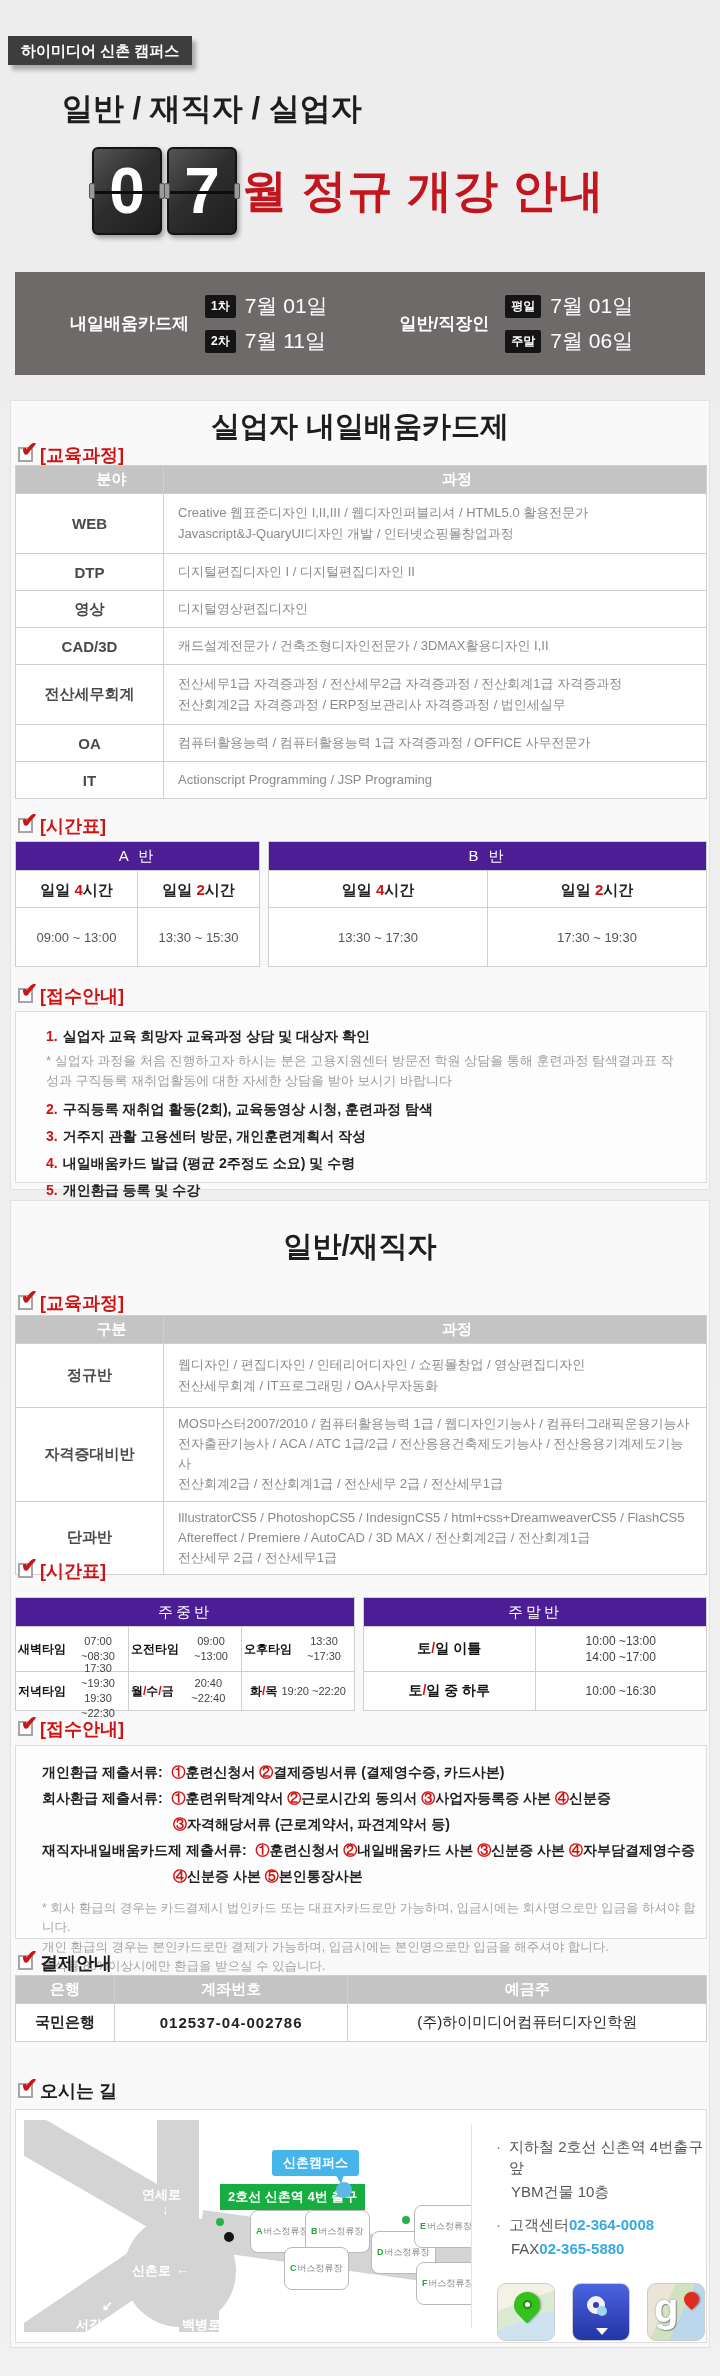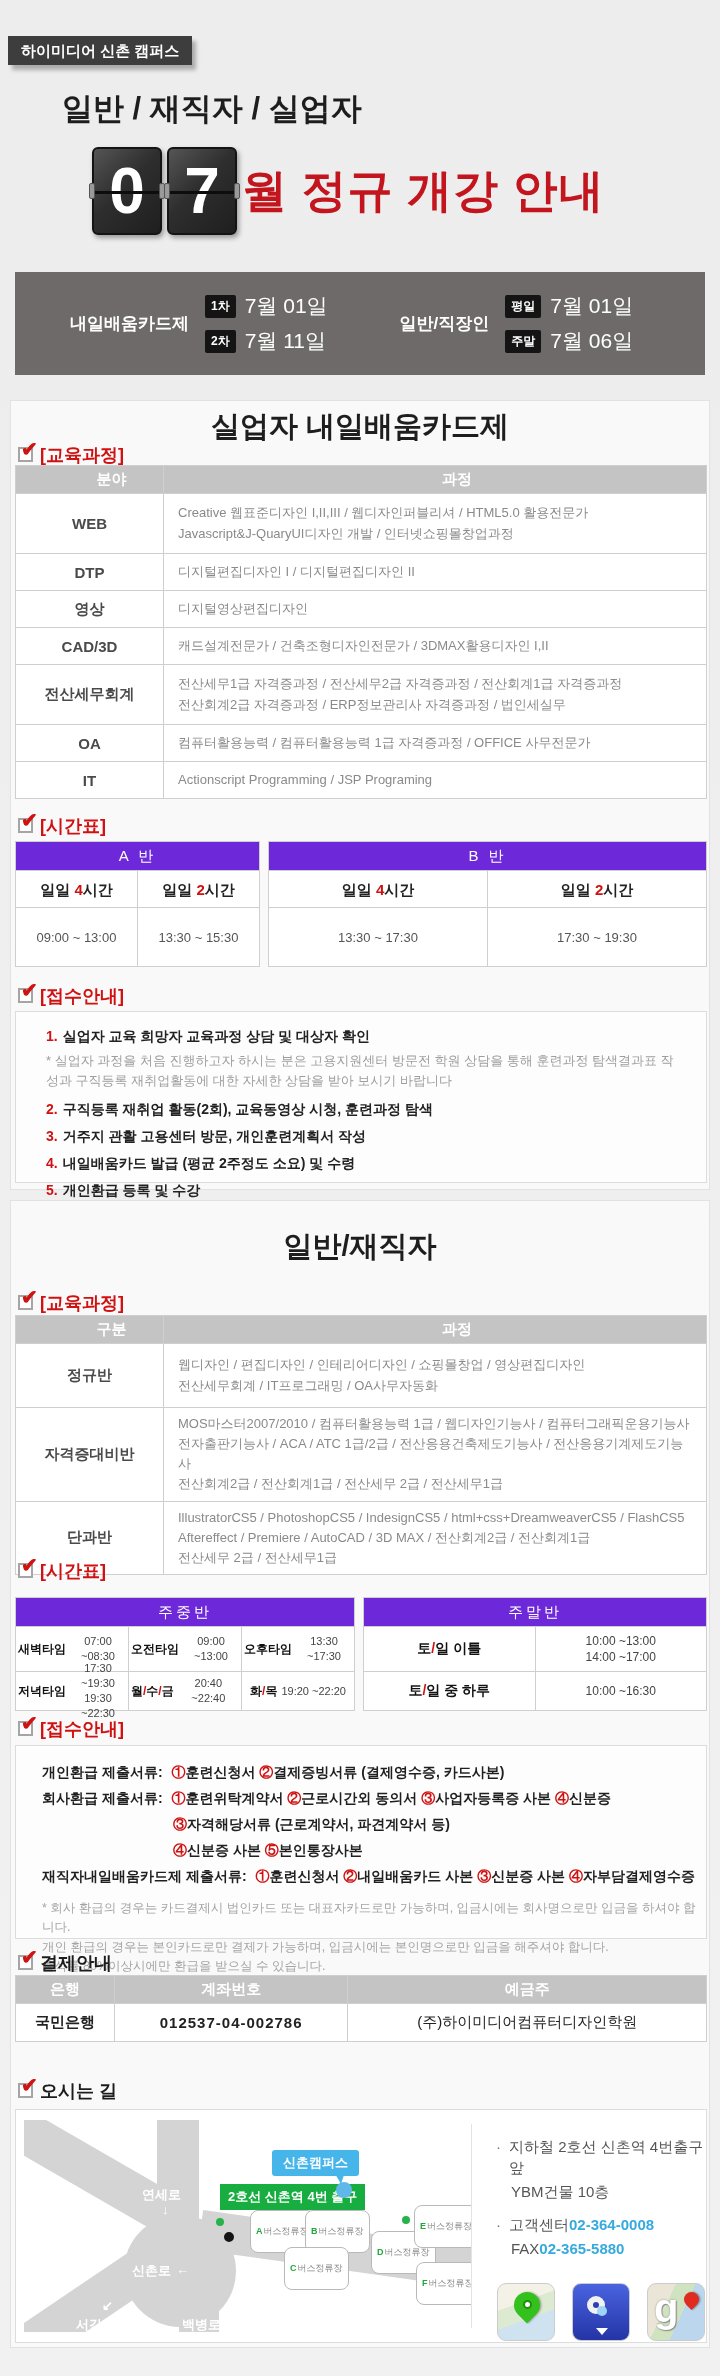--- a/index.html
+++ b/index.html
@@ -51,21 +51,21 @@
   table.course { position:absolute; left:4px; width:692px; border-collapse:collapse; background:#fff; }
   table.course th, table.course td { border:1px solid #cfcfcf; }
   table.course th { background:#c4c4c4; color:#fff; font-size:15px; font-weight:bold; height:28px;padding-left:44px; }
   td.field { width:148px; text-align:center; color:#4a4a4a; font-weight:bold; font-size:15px; }
   td.courses { color:#8a8a8a; font-size:13px; padding:6px 14px; white-space:pre-line; line-height:1.55; }
   tr.h60 td { height:60px; } tr.h37 td { height:37px; }
   tr.h64 td { height:64px; } tr.h68 td { height:68px; } tr.h70 td { height:70px; }
 
   
   .tt { border:1px solid #cfcfcf; background:#fff; }
-  .tt-head { height:28px; background:#6d28d9; color:#fff; text-align:center; line-height:28px;
+  .tt-head { height:28px; background:#4c1d95; color:#fff; text-align:center; line-height:28px;
     font-size:15px; letter-spacing:3px; }
   .tt-cols { display:flex; }
   .tt-col { flex:1; border-left:1px solid #cfcfcf; }
   .tt-col:first-child { border-left:none; }
   .tt-label { height:38px; line-height:38px; text-align:center; font-weight:bold; font-size:15px;
     color:#222; border-top:1px solid #cfcfcf; border-bottom:1px solid #cfcfcf; }
   .tt-time { height:58px; display:flex; align-items:center; justify-content:center; font-size:13px; color:#555; }
   .ab-wrap { position:absolute; top:440px; left:4px; width:692px; display:flex; gap:8px; }
   .tbl-a { width:245px; } .tbl-b { flex:1; }
 
@@ -422,30 +422,30 @@
       <div class="doc-line">
         <span class="doc-label">회사환급 제출서류:</span>
         <span class="circ">①</span><span>훈련위탁계약서 </span>
         <span class="circ">②</span><span>근로시간외 동의서 </span>
         <span class="circ">③</span><span>사업자등록증 사본 </span>
         <span class="circ">④</span><span>신분증</span>
       </div>
       <div class="doc-line doc-cont">
         <span class="circ">③</span><span>자격해당서류 (근로계약서, 파견계약서 등)</span>
       </div>
-      <div class="doc-line doc-cont">
-        <span class="circ">④</span><span>신분증 사본 </span>
-        <span class="circ">⑤</span><span>본인통장사본</span>
-      </div>
       <div class="doc-line">
         <span class="doc-label">재직자내일배움카드제 제출서류:</span>
         <span class="circ">①</span><span>훈련신청서 </span>
         <span class="circ">②</span><span>내일배움카드 사본 </span>
         <span class="circ">③</span><span>신분증 사본 </span>
         <span class="circ">④</span><span>자부담결제영수증</span>
+      </div>
+      <div class="doc-line doc-cont">
+        <span class="circ">④</span><span>신분증 사본 </span>
+        <span class="circ">⑤</span><span>본인통장사본</span>
       </div>
       <div class="refund-note">
         <div>* 회사 환급의 경우는 카드결제시 법인카드 또는 대표자카드로만 가능하며, 입금시에는 회사명으로만 입금을 하셔야 합니다.</div>
         <div>개인 환급의 경우는 본인카드로만 결제가 가능하며, 입금시에는 본인명으로만 입금을 해주셔야 합니다.</div>
         <div>출석률 80%이상시에만 환급을 받으실 수 있습니다.</div>
       </div>
     </div>
 
     <div class="hrow" style="top:750px;">
       <span class="chk">

